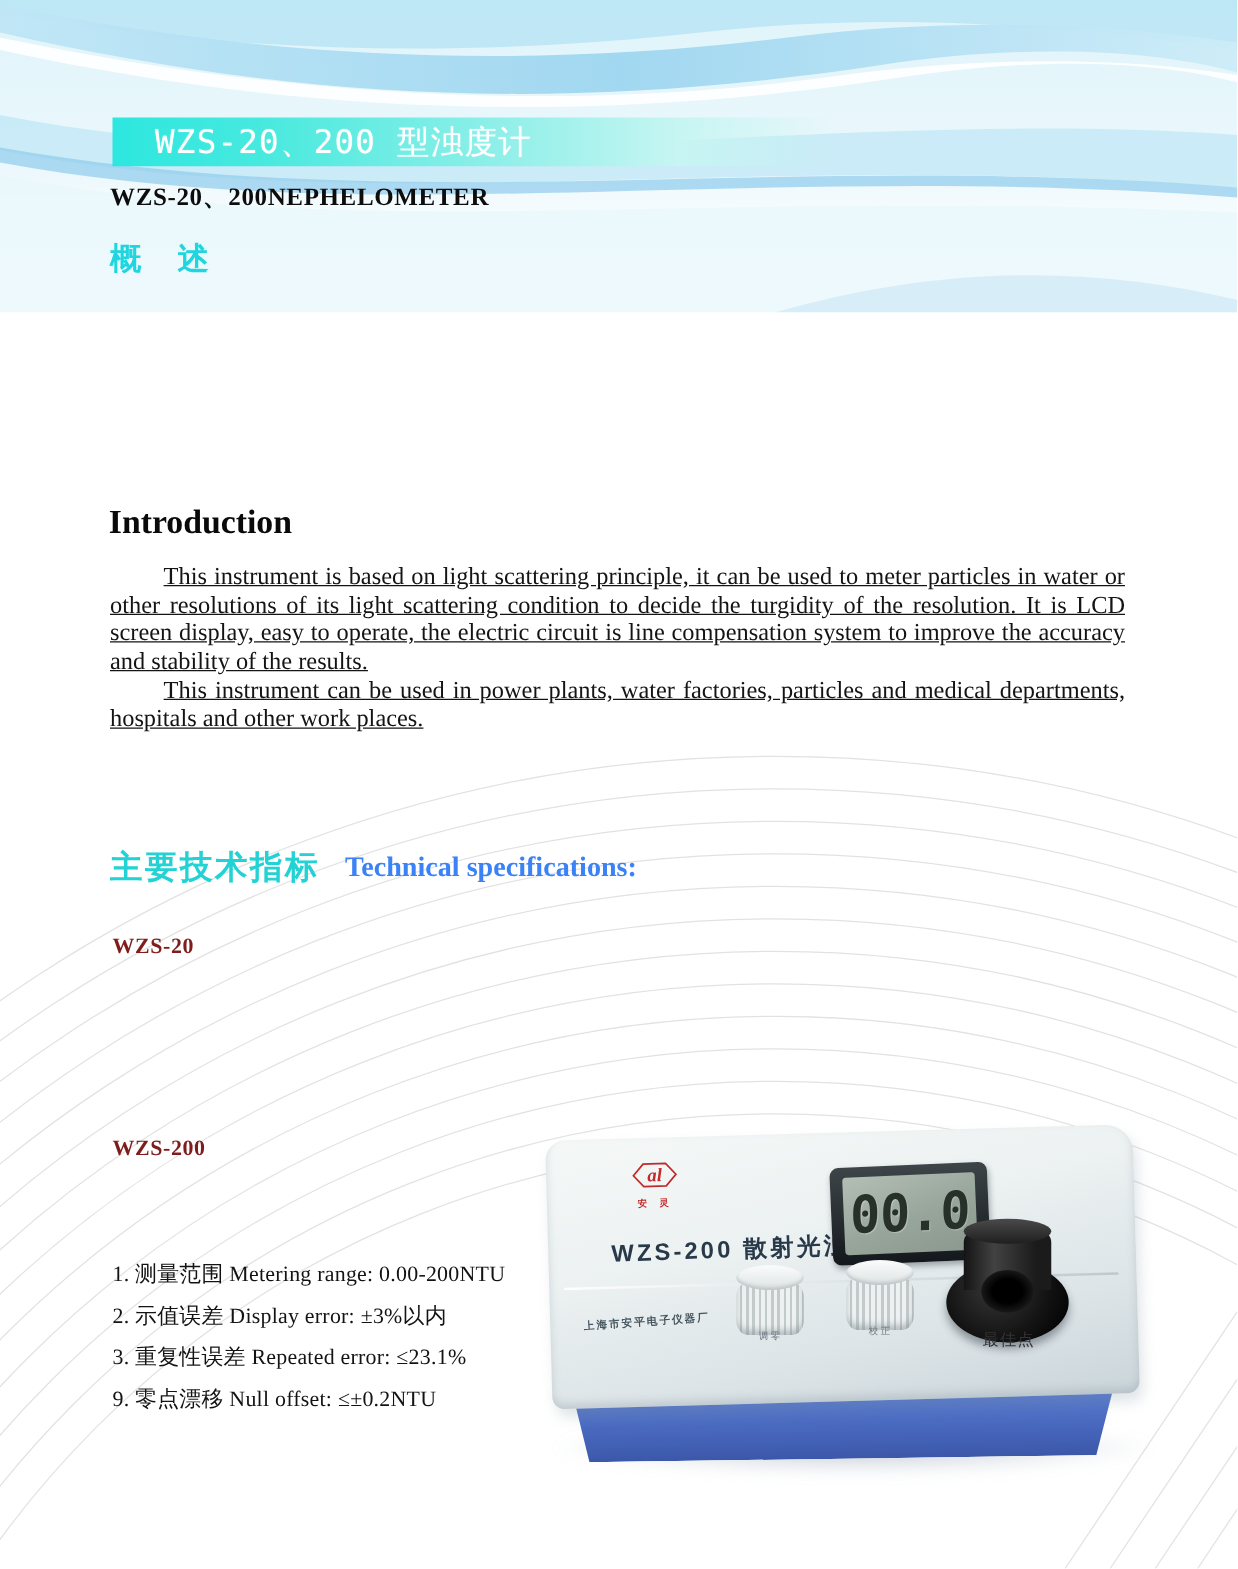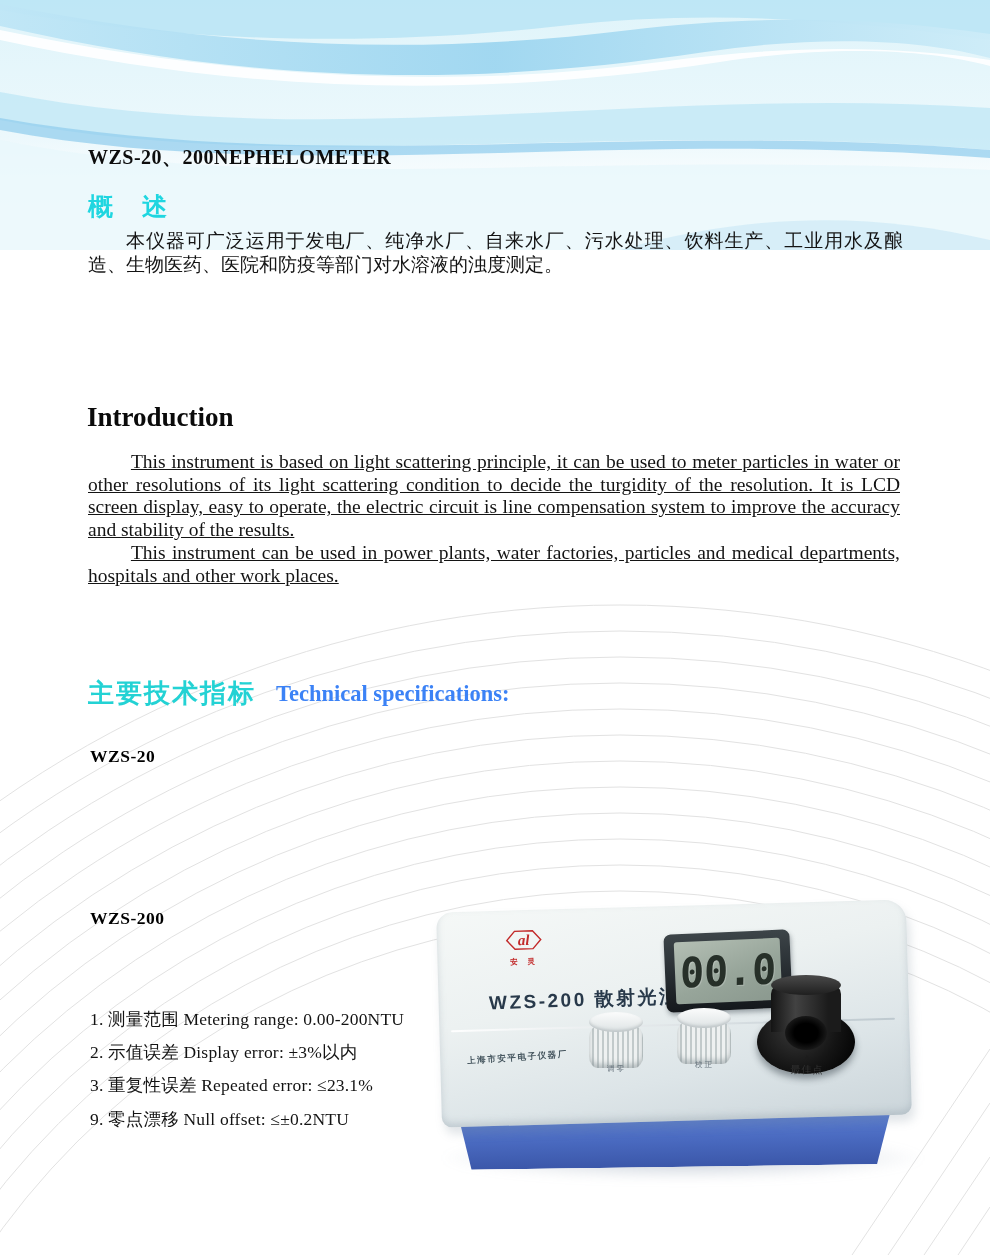--- a/index.html
+++ b/index.html
@@ -43,21 +43,21 @@
   .en-body p { text-indent:2.2em; }
 
   
   .spec-heading { left:88px; top:676px; white-space:nowrap; }
   .spec-cn {
     color:#23d2d4; font-weight:bold; font-size:26px; letter-spacing:2px;
     font-family:"Liberation Sans","DejaVu Sans",sans-serif; vertical-align:middle;
   }
   .spec-en { font-weight:bold; font-size:22.5px; color:#3b82f6; margin-left:16px; vertical-align:middle; }
 
-  .model-title { color:#000000; font-weight:bold; font-size:17.5px; letter-spacing:.5px;
+  .model-title { color:#7f1d1d; font-weight:bold; font-size:17.5px; letter-spacing:.5px;
     font-family:"Liberation Serif",serif; }
   .model-title.t20  { left:90px; top:746px; }
   .model-title.t200 { left:90px; top:908px; }
 
   .spec-list { list-style:none; font-size:17.5px; color:#131313; }
   .spec-list li { margin-bottom:9.2px; letter-spacing:.2px; }
   .spec-list.l20  { left:90px; top:789px; }
   .spec-list.l200 { left:90px; top:1007px; }
 
   
@@ -139,21 +139,21 @@
   }
   .dev-factory {
     left:30px; top:150px; transform:rotate(-4deg);
     font-size:8.5px; font-weight:bold; color:#46565f; letter-spacing:1.6px;
   }
   .knob-tag { font-size:7.5px; color:#6b7780; letter-spacing:2px; }
   .knob-tag.t1 { left:170px; top:162px; }
   .knob-tag.t2 { left:258px; top:158px;text-align:right; }
   .best-point { left:344px; top:152px; width:52px; text-align:center; color:#1c1c1c; }
   .bp-marker { display:block; font-size:7px; line-height:7px; }
-  .bp-label  { display:block; font-size:10px; letter-spacing:1px; margin-top:2px; color:#333; }
+  .bp-label  { display:block; font-size:13px; letter-spacing:1px; margin-top:2px; color:#333; }
 </style>
 </head>
 <body>
 
 <div class="page">
 
   <svg class="abs top-waves" viewBox="0 0 990 250" width="990" height="250">
     <defs>
       <linearGradient id="fadeDown" x1="0" y1="0" x2="0" y2="1">
         <stop offset="0" stop-color="#dff4fa"></stop>
@@ -191,26 +191,28 @@
       <circle cx="620" cy="1130" r="820"></circle>
       <circle cx="620" cy="1130" r="794"></circle>
       <circle cx="620" cy="1130" r="768"></circle>
       <line x1="852" y1="700" x2="990" y2="494"></line>
       <line x1="888" y1="700" x2="990" y2="548"></line>
       <line x1="924" y1="700" x2="990" y2="602"></line>
       <line x1="958" y1="700" x2="990" y2="652"></line>
     </g>
   </svg>
 
+  <div class="abs banner">
+    <span class="banner-text">WZS-20、200 型浊度计</span>
+  </div>
 
   <div class="abs subtitle">WZS-20、200NEPHELOMETER</div>
 
   <div class="abs overview-heading">概　述</div>
   <div class="abs cn-body">
-    <p>本仪器可广泛运用于发电厂、纯净水厂、自来水厂、污水处理、饮料生产、工业用水及酿造、生物医药、医院和防疫等部门对水溶液的浊度测定。</p>
   </div>
 
   <div class="abs intro-heading">Introduction</div>
   <div class="abs en-body">
     <p>This instrument is based on light scattering principle, it can be used to meter particles in water or other resolutions of its light scattering condition to decide the turgidity of the resolution. It is LCD screen display, easy to operate, the electric circuit is line compensation system to improve the accuracy and stability of the results.</p>
     <p>This instrument can be used in power plants, water factories, particles and medical departments, hospitals and other work places.</p>
   </div>
 
   <div class="abs spec-heading">
     <span class="spec-cn">主要技术指标</span>

